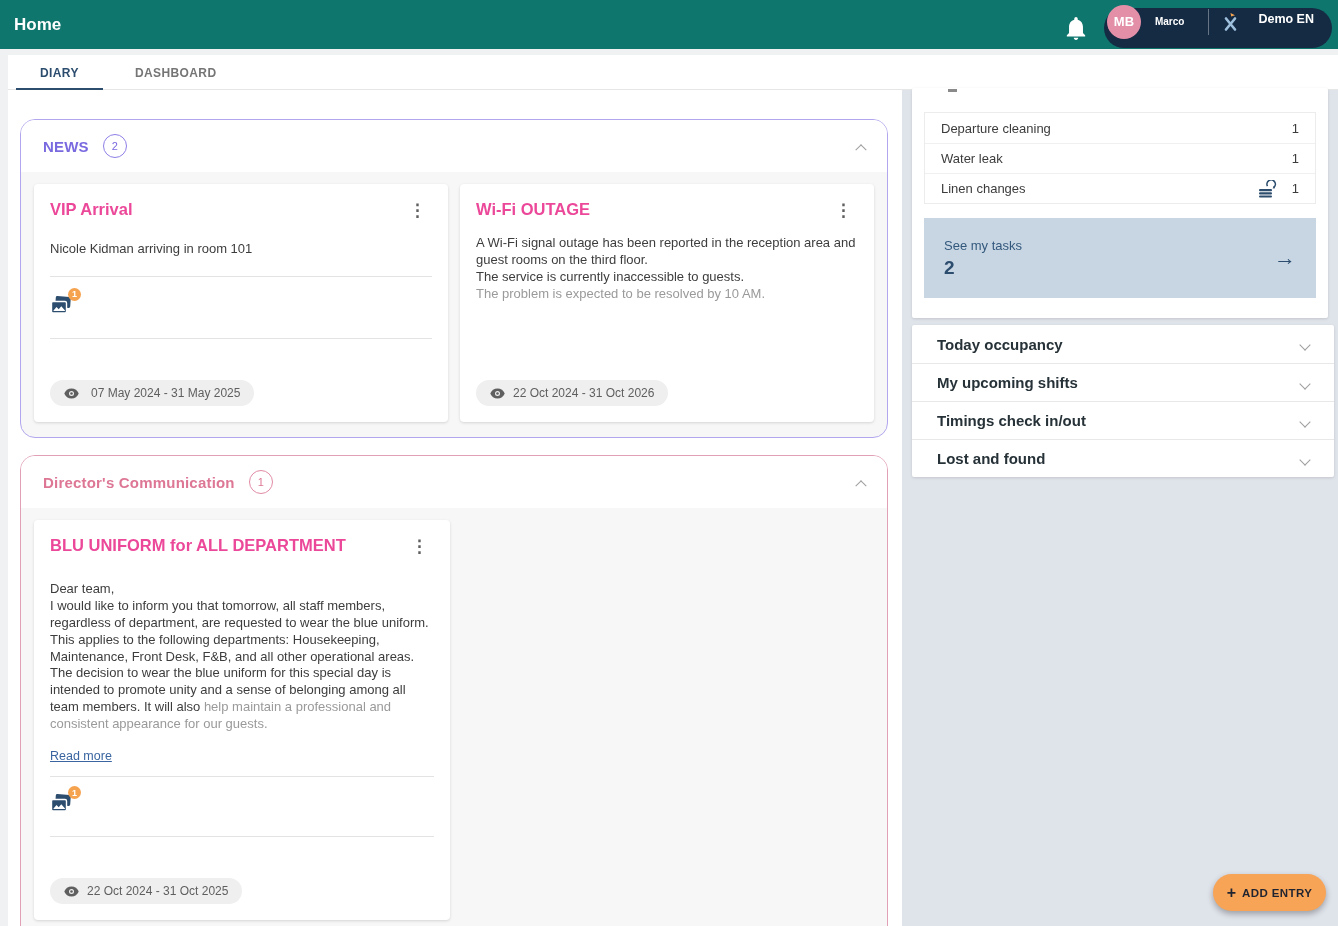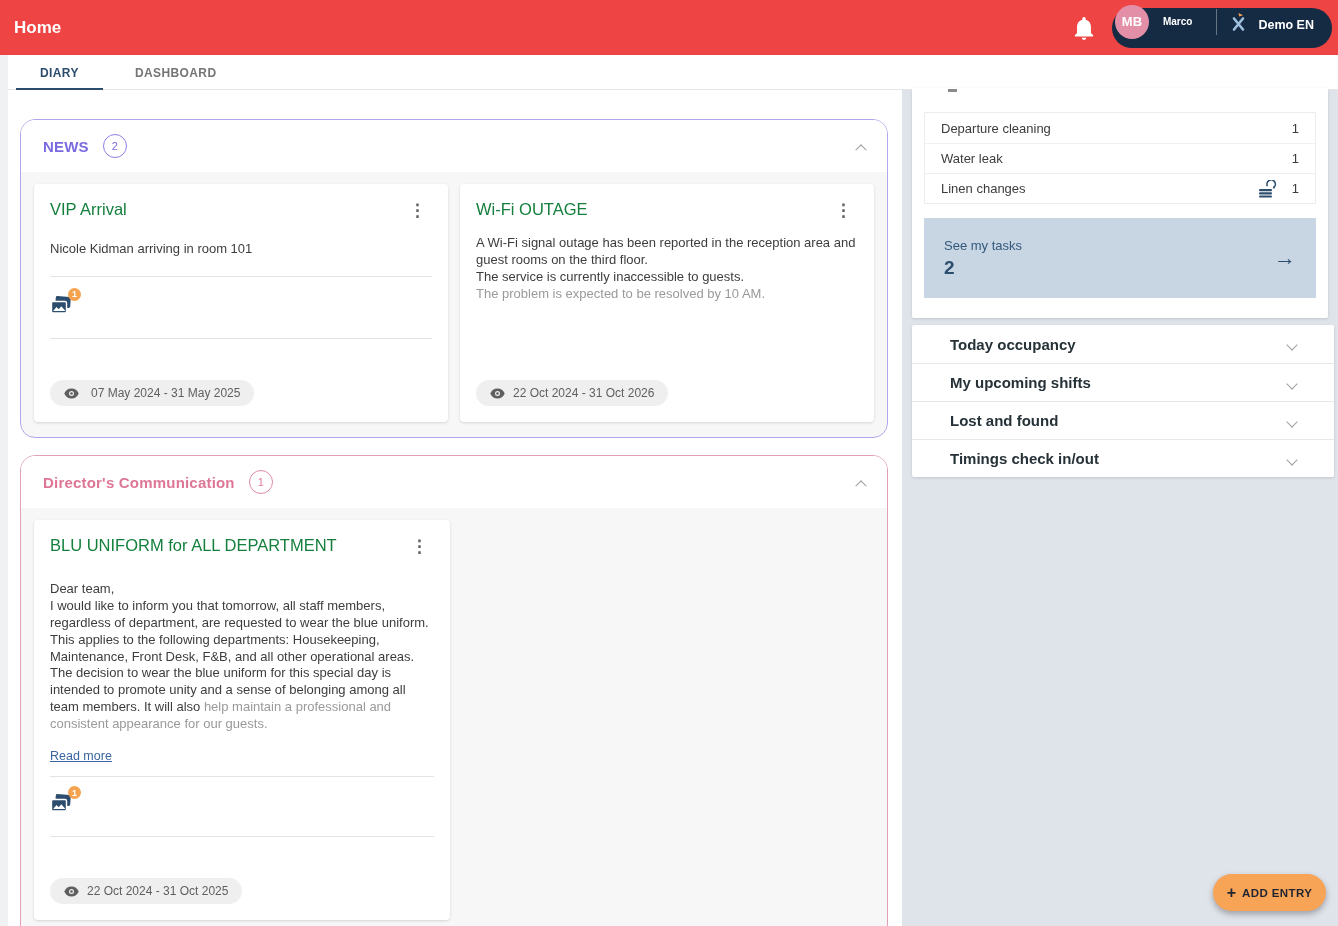--- a/index.html
+++ b/index.html
@@ -1,29 +1,29 @@
 <!DOCTYPE html>
 <html><head>
 <meta charset="utf-8">
 <style>
   * { margin:0; padding:0; box-sizing:border-box; }
   html,body { width:1338px; height:926px; }
   body { font-family:"Liberation Sans", sans-serif; background:#f0f1f3; overflow:hidden; }
   #app { position:relative; width:1338px; height:926px; overflow:hidden; }
 
   
-  .topbar { position:absolute; left:0; top:0; width:1338px; height:55px; background:#ef4444; display:flex; align-items:center; }
+  .topbar { position:absolute; left:0; top:0; width:1338px; height:49px; background:#0f766e; display:flex; align-items:center; }
   .topbar-title { color:#fff; font-size:17px; font-weight:bold; margin-left:14px; }
   .topbar-right { position:absolute; right:6px; top:0; height:55px; display:flex; align-items:center; }
   .bell-btn { width:40px; height:40px; display:flex; align-items:center; justify-content:center; margin-right:8px; cursor:pointer; }
   .user-pill { display:flex; align-items:center; background:#152b44; border-radius:20px; height:40px; padding:0 18px 12px 3px; }
   .avatar { width:34px; height:34px; border-radius:50%; background:#e38fa8; color:#fff; font-size:13px; font-weight:bold; display:flex; align-items:center; justify-content:center; }
   .user-name { color:#fff; font-size:10px; font-weight:bold; margin:0 24px 0 14px; }
   .pill-divider { width:1px; height:26px; background:rgba(255,255,255,.35); margin-right:14px; }
-  .workspace { display:flex; align-items:flex-end; gap:12px; }
+  .workspace { display:flex; align-items:flex-start; gap:20px; }
   .workspace-label { color:#fff; font-size:12.5px; font-weight:bold; }
 
   
   .tabbar { position:absolute; left:8px; top:55px; width:1330px; height:35px; background:#fff; display:flex; border-bottom:1px solid #e6e6e6; }
   .tab { position:relative; height:35px; display:flex; align-items:center; padding:0 24px; font-size:12px; font-weight:bold; letter-spacing:.4px; color:#757575; cursor:pointer; margin-left:8px; }
   .tab.active { color:#2c4d6e; }
   .tab.active::after { content:""; position:absolute; left:0; right:0; bottom:0; height:2px; background:#2c4d6e; }
 
   
   .main-bg { position:absolute; left:8px; top:90px; width:1330px; height:836px; background:#fff; }
@@ -44,21 +44,21 @@
   .chev { display:inline-block; width:8px; height:8px; border-right:1.8px solid #9e9e9e; border-bottom:1.8px solid #9e9e9e; }
   .chev.up { transform:rotate(-135deg) translate(-2px,-2px); }
   .chev.down { transform:rotate(45deg); }
   .section-body { padding:12px 13px; display:flex; gap:12px; align-items:flex-start; }
 
   
   .card { width:416px; background:#fff; border-radius:4px; box-shadow:0 1px 3px rgba(0,0,0,.14); padding:16px; display:flex; flex-direction:column; }
   .card.vip, .card.wifi { height:238px; }
   .card.blu { height:400px; }
   .card-title-row { display:flex; align-items:flex-start; }
-  .card-title { font-size:16.5px; font-weight:normal; color:#15803d; }
+  .card-title { font-size:16.5px; font-weight:bold; color:#ec4899; }
   .kebab { margin-left:auto; color:#5f5f5f; font-size:17px; font-weight:bold; line-height:1; cursor:pointer; padding:2px 6px; }
   .card-body { font-size:13px; color:#3d3d3d; line-height:1.3; }
   .card p { margin:0; }
   .mt-lg { margin-top:24px; }
   .mt-md { margin-top:11px; }
   .muted { color:#9a9a9a; }
   .divider { border-top:1px solid #e3e3e3; }
   .attach-row { display:flex; }
   .attach-wrap { position:relative; display:inline-block; cursor:pointer; }
   .attach-badge { position:absolute; top:-7px; right:-9px; width:13px; height:13px; border-radius:50%; background:#f5a34f; color:#fff; font-size:9px; font-weight:bold; display:flex; align-items:center; justify-content:center; }
@@ -89,21 +89,21 @@
   .task-count { margin-left:auto; font-size:13px; color:#3c3c3c; }
   .task-icon { margin-left:auto; margin-right:14px; display:flex; }
   .task-icon + .task-count { margin-left:0; }
   .see-tasks { position:absolute; left:12px; top:130px; width:392px; height:80px; background:#c8d6e4; display:flex; align-items:center; padding:0 20px; cursor:pointer; }
   .see-tasks-text { display:flex; flex-direction:column; gap:4px; }
   .see-tasks-label { font-size:13px; color:#33587c; }
   .see-tasks-count { font-size:19px; font-weight:bold; color:#2c4d6e; }
   .see-tasks-arrow { margin-left:auto; font-size:22px; color:#2c4d6e; }
 
   .accordion-card { position:absolute; left:10px; top:235px; width:422px; background:#fff; border-radius:2px; box-shadow:0 1px 3px rgba(0,0,0,.12); }
-  .acc-row { height:38px; display:flex; align-items:center; padding:0 38px; cursor:pointer; }
+  .acc-row { height:38px; display:flex; align-items:center; padding:0 25px; cursor:pointer; }
   .acc-row + .acc-row { border-top:1px solid #e8e8e8; }
   .acc-label { font-size:15px; font-weight:bold; color:#263238; }
   .acc-chev { margin-left:auto; }
 
   
   .fab { position:absolute; left:1213px; top:874px; width:113px; height:37px; background:#f7a457; border:none; border-radius:19px; box-shadow:0 3px 6px rgba(0,0,0,.3); display:flex; align-items:center; justify-content:center; gap:6px; cursor:pointer; }
   .fab-plus { font-size:16px; font-weight:bold; color:#1f2430; line-height:1; }
   .fab-label { font-size:11.5px; font-weight:bold; letter-spacing:.4px; color:#1f2430; }
 
   svg { display:block; }
@@ -301,25 +301,25 @@
     <div class="accordion-card">
       <div class="acc-row">
         <span class="acc-label">Today occupancy</span>
         <span class="acc-chev"><span class="chev down"></span></span>
       </div>
       <div class="acc-row">
         <span class="acc-label">My upcoming shifts</span>
         <span class="acc-chev"><span class="chev down"></span></span>
       </div>
       <div class="acc-row">
+        <span class="acc-label">Timings check in/out</span>
+        <span class="acc-chev"><span class="chev down"></span></span>
+      </div>
+      <div class="acc-row">
         <span class="acc-label">Lost and found</span>
-        <span class="acc-chev"><span class="chev down"></span></span>
-      </div>
-      <div class="acc-row">
-        <span class="acc-label">Timings check in/out</span>
         <span class="acc-chev"><span class="chev down"></span></span>
       </div>
     </div>
 
   </div>
 
   <button class="fab">
     <span class="fab-plus">+</span>
     <span class="fab-label">ADD ENTRY</span>
   </button>

